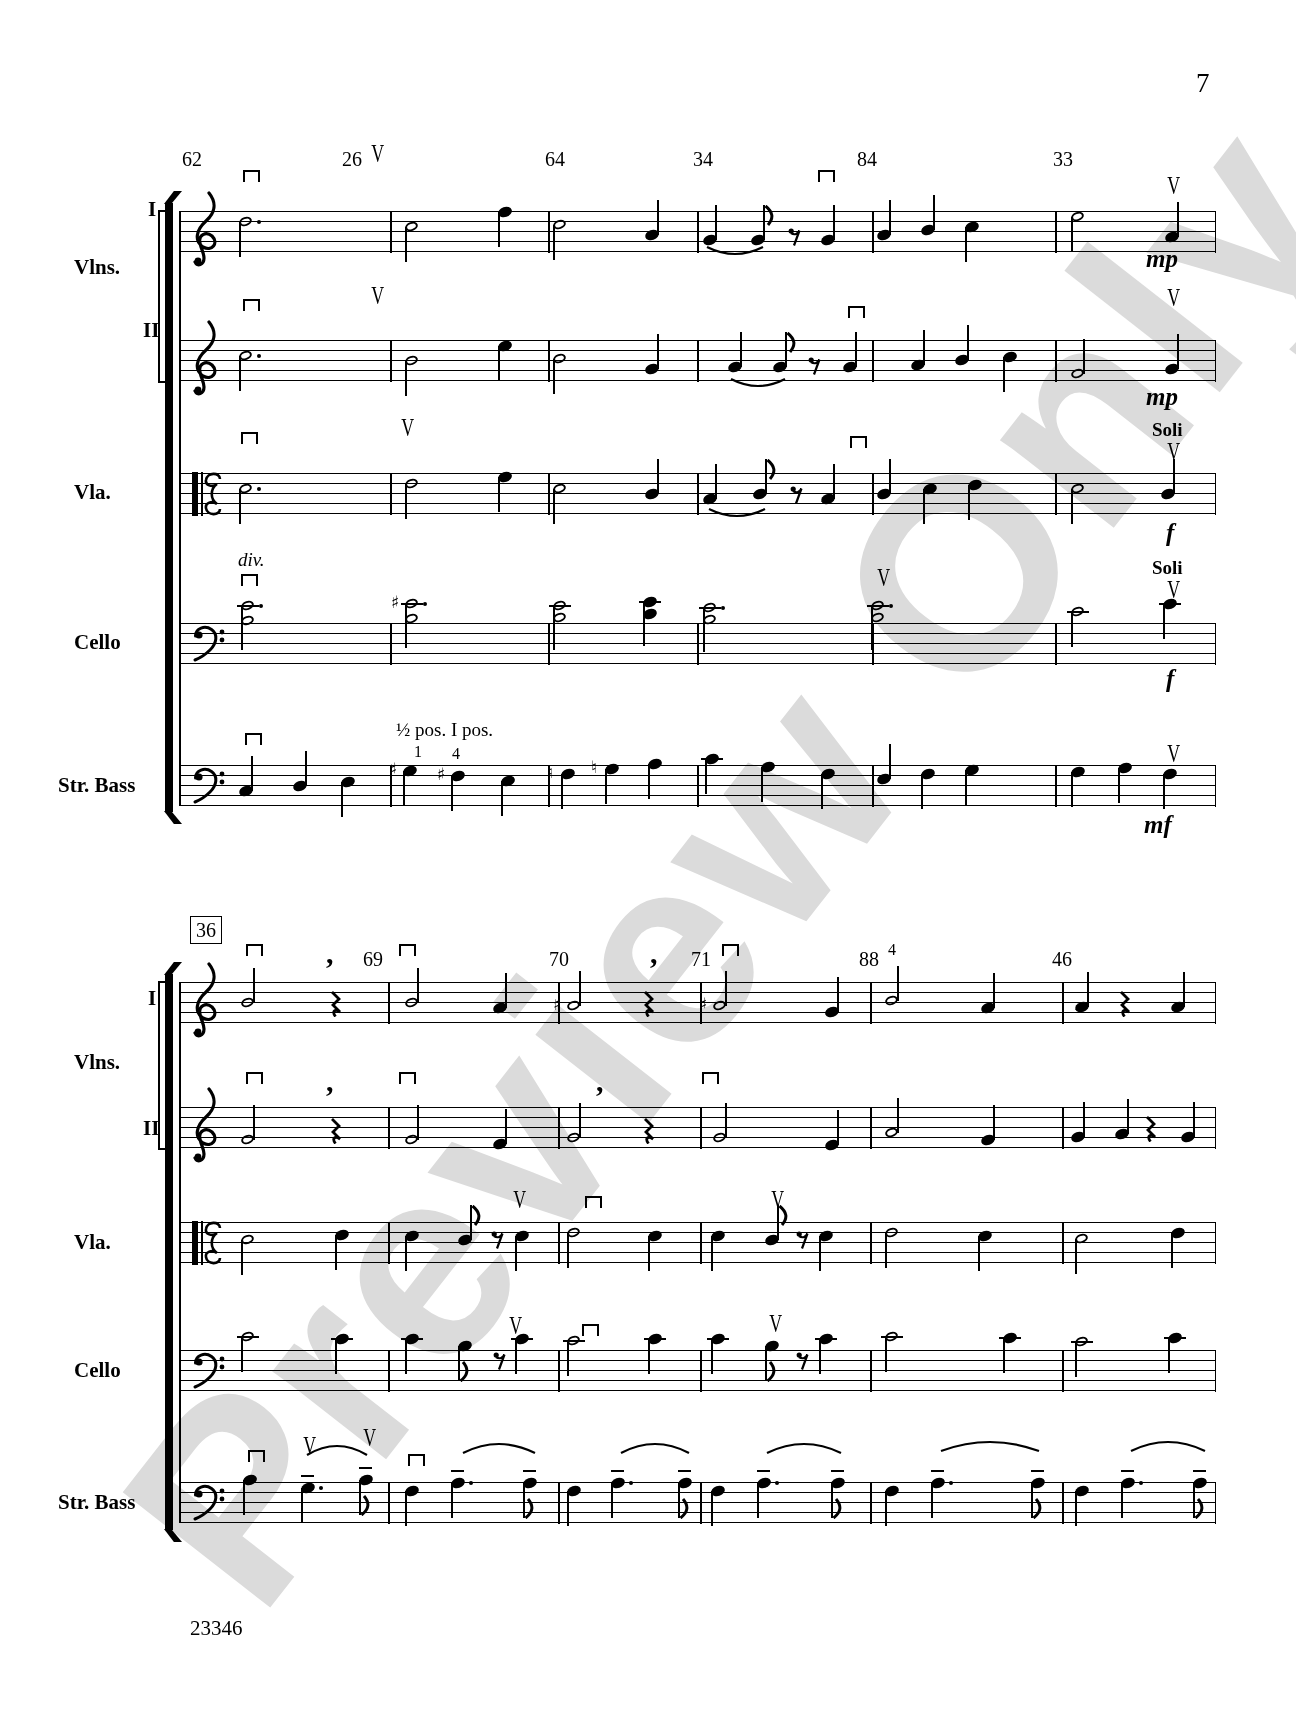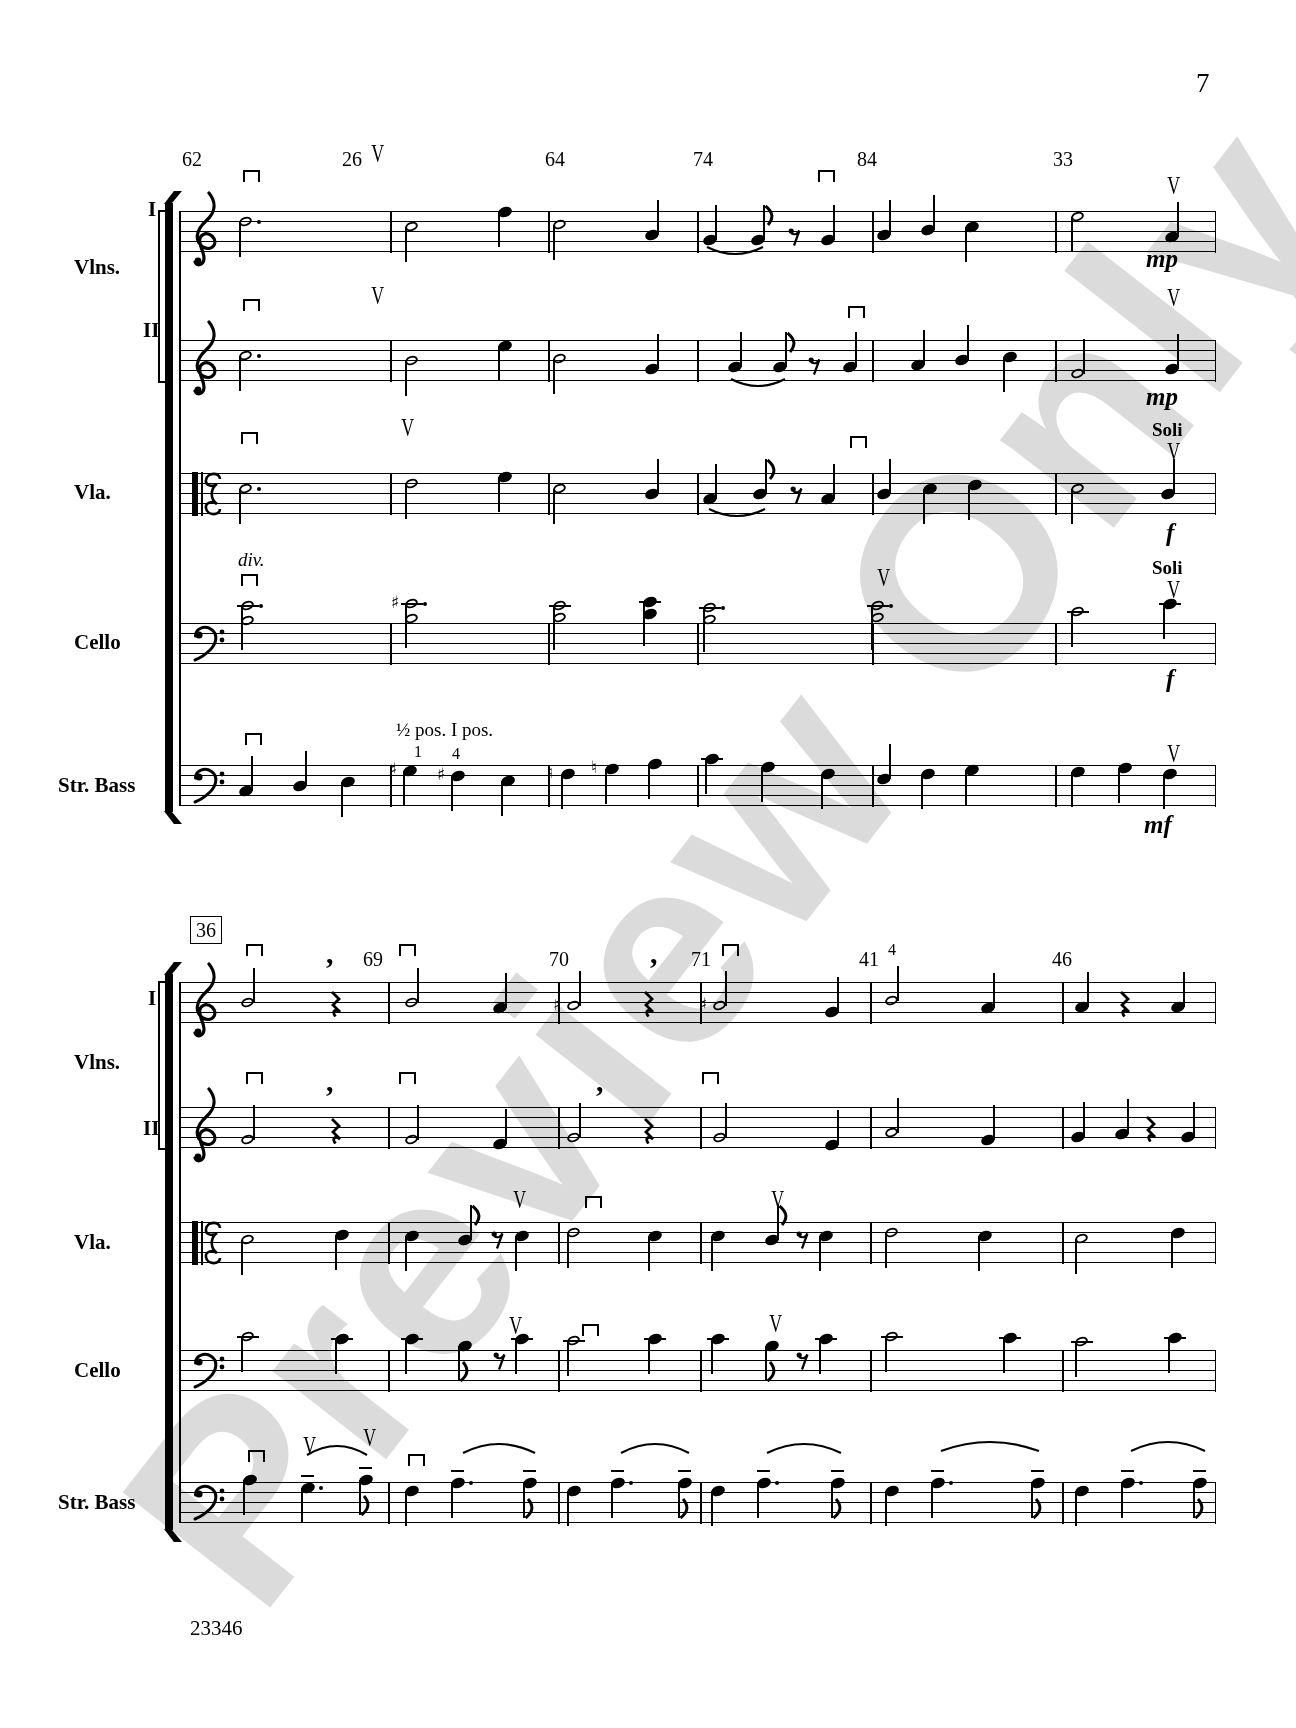--- a/index.html
+++ b/index.html
@@ -61,21 +61,21 @@
     <div class="sysline" style="left: 179px; top: 211px; height: 595px;"></div>
     <div class="ilabel" style="left: 148px; top: 197px;">I</div>
     <div class="ilabel" style="left: 74px; top: 255px;">Vlns.</div>
     <div class="ilabel" style="left: 143px; top: 318px;">II</div>
     <div class="ilabel" style="left: 74px; top: 480px;">Vla.</div>
     <div class="ilabel" style="left: 74px; top: 630px;">Cello</div>
     <div class="ilabel" style="left: 58px; top: 773px;">Str. Bass</div>
     <div class="mnum" style="left: 182px; top: 148px;">62</div>
     <div class="mnum" style="left: 342px; top: 148px;">26</div>
     <div class="mnum" style="left: 545px; top: 148px;">64</div>
-    <div class="mnum" style="left: 693px; top: 148px;">74</div>
+    <div class="mnum" style="left: 693px; top: 148px;">34</div>
     <div class="mnum" style="left: 857px; top: 148px;">84</div>
     <div class="mnum" style="left: 1053px; top: 148px;">33</div>
     <div class="staff" style="left: 179px; top: 211px; width: 1037px;"></div>
     <div class="barline" style="left: 390px; top: 211px;"></div>
     <div class="barline" style="left: 548px; top: 211px;"></div>
     <div class="barline" style="left: 697px; top: 211px;"></div>
     <div class="barline" style="left: 872px; top: 211px;"></div>
     <div class="barline" style="left: 1055px; top: 211px;"></div>
     <div class="barline" style="left: 1214.5px; top: 211px;"></div>
     <div class="clef" style="left: 191px; top: 191px;">
@@ -514,21 +514,21 @@
     <div class="ilabel" style="left: 148px; top: 986px;">I</div>
     <div class="ilabel" style="left: 74px; top: 1050px;">Vlns.</div>
     <div class="ilabel" style="left: 143px; top: 1116px;">II</div>
     <div class="ilabel" style="left: 74px; top: 1230px;">Vla.</div>
     <div class="ilabel" style="left: 74px; top: 1358px;">Cello</div>
     <div class="ilabel" style="left: 58px; top: 1490px;">Str. Bass</div>
     <div class="mnum boxed" style="left: 190px; top: 916px;">36</div>
     <div class="mnum" style="left: 363px; top: 948px;">69</div>
     <div class="mnum" style="left: 549px; top: 948px;">70</div>
     <div class="mnum" style="left: 691px; top: 948px;">71</div>
-    <div class="mnum" style="left: 859px; top: 948px;">41</div>
+    <div class="mnum" style="left: 859px; top: 948px;">88</div>
     <div class="mnum" style="left: 1052px; top: 948px;">46</div>
     <div class="staff" style="left: 179px; top: 982px; width: 1037px;"></div>
     <div class="barline" style="left: 388px; top: 982px;"></div>
     <div class="barline" style="left: 558px; top: 982px;"></div>
     <div class="barline" style="left: 700px; top: 982px;"></div>
     <div class="barline" style="left: 870px; top: 982px;"></div>
     <div class="barline" style="left: 1062px; top: 982px;"></div>
     <div class="barline" style="left: 1214.5px; top: 982px;"></div>
     <div class="clef" style="left: 191px; top: 962px;">
       <svg width="32" height="80" viewBox="0 0 32 80">

